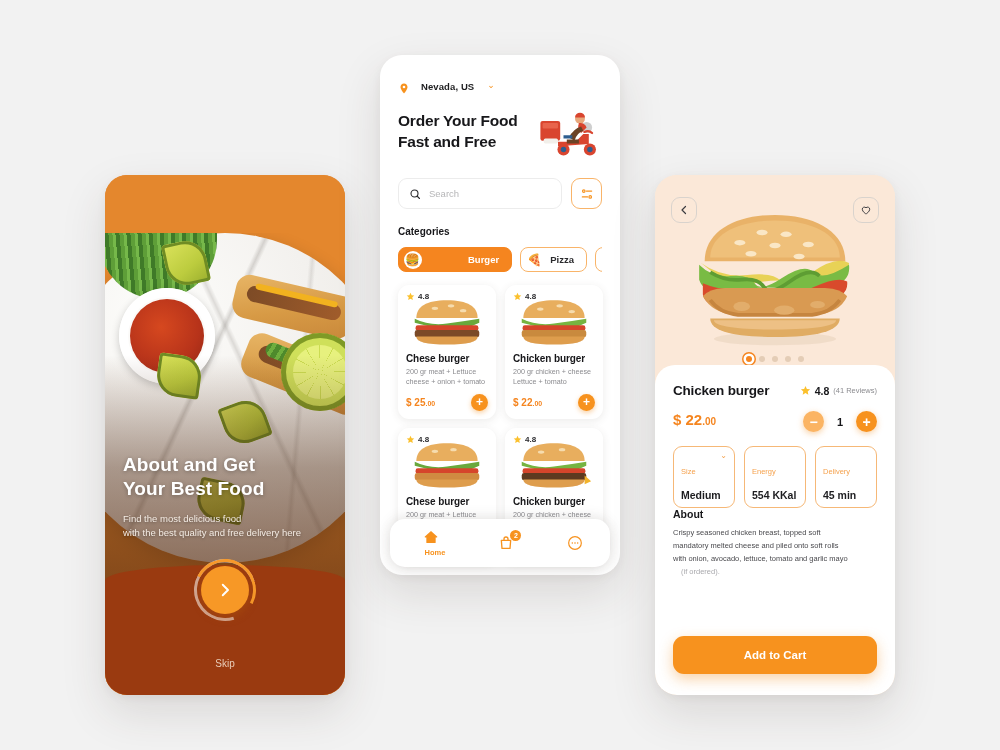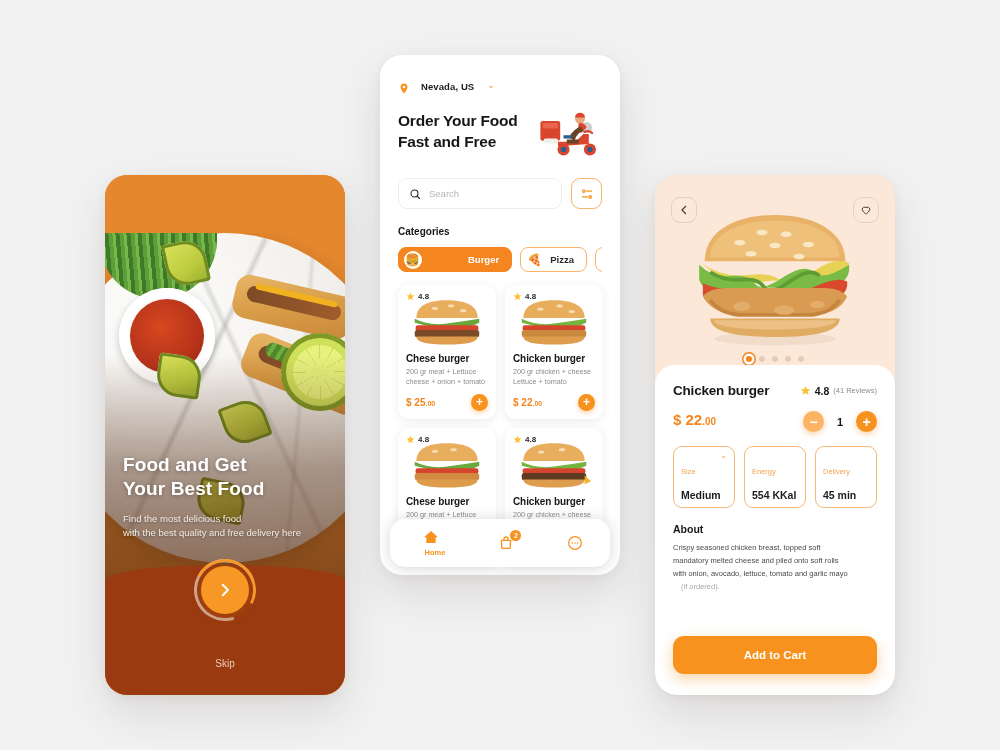--- a/index.html
+++ b/index.html
@@ -168,21 +168,21 @@
   .st-btn { width:21px; height:21px; border-radius:50%; background:#F7921E; color:#fff;
         display:flex; align-items:center; justify-content:center; font-size:14px; line-height:1;
         font-weight:bold; box-shadow:0 2px 6px rgba(240,140,30,.40); }
   .st-btn.minus { background:#FBB463; }
   .st-val { font-size:11px; font-weight:bold; color:#17171a; min-width:10px; text-align:center; }
   .chips { display:flex; gap:9px; margin-top:14px; }
   .chip { flex:1; border:1px solid #F6B877; border-radius:9px; padding:20px 7px 6px; position:relative; }
   .chip-lbl { font-size:7.5px; color:#F5A24E; }
   .chip-val { font-size:10.5px; font-weight:bold; color:#1d1d20; margin-top:13px; }
   .chip-chev { position:absolute; right:7px; top:5px; font-size:8px; color:#F5A24E; line-height:1; }
-  .about-h { font-size:10.5px; font-weight:bold; color:#17171a; margin-top:15px; }
+  .about-h { font-size:10.5px; font-weight:bold; color:#17171a; }
   .about-p { font-size:7.5px; color:#4a4a4e; line-height:1.72; margin-top:7px; }
   .about-p .muted { color:#a9a9ad;margin-left:8px; }
   .cart-btn { position:absolute; left:18px; right:18px; bottom:21px; height:38px; border-radius:11px;
         background:#F7921E; color:#fff; font-size:11.5px; font-weight:bold;
         display:flex; align-items:center; justify-content:center;
         box-shadow:0 5px 14px rgba(240,140,30,.38); }
 </style>
 </head>
 <body>
 
@@ -202,21 +202,21 @@
       <div class="lime lm3"></div>
       <div class="lime lm4"></div>
       <div class="limecut"></div>
     </div>
 
     <div class="p1-scrim"></div>
     <div class="p1-bottom"></div>
 
     <div class="p1-copy">
       <div class="p1-title">
-        <div>Food and Get</div>
+        <div>About and Get</div>
         <div>Your Best Food</div>
       </div>
       <div class="p1-sub">
         <div>Find the most delicious food</div>
         <div>with the best quality and free delivery here</div>
       </div>
     </div>
 
     <div class="p1-next-wrap">
       <div class="ring-track"></div>

